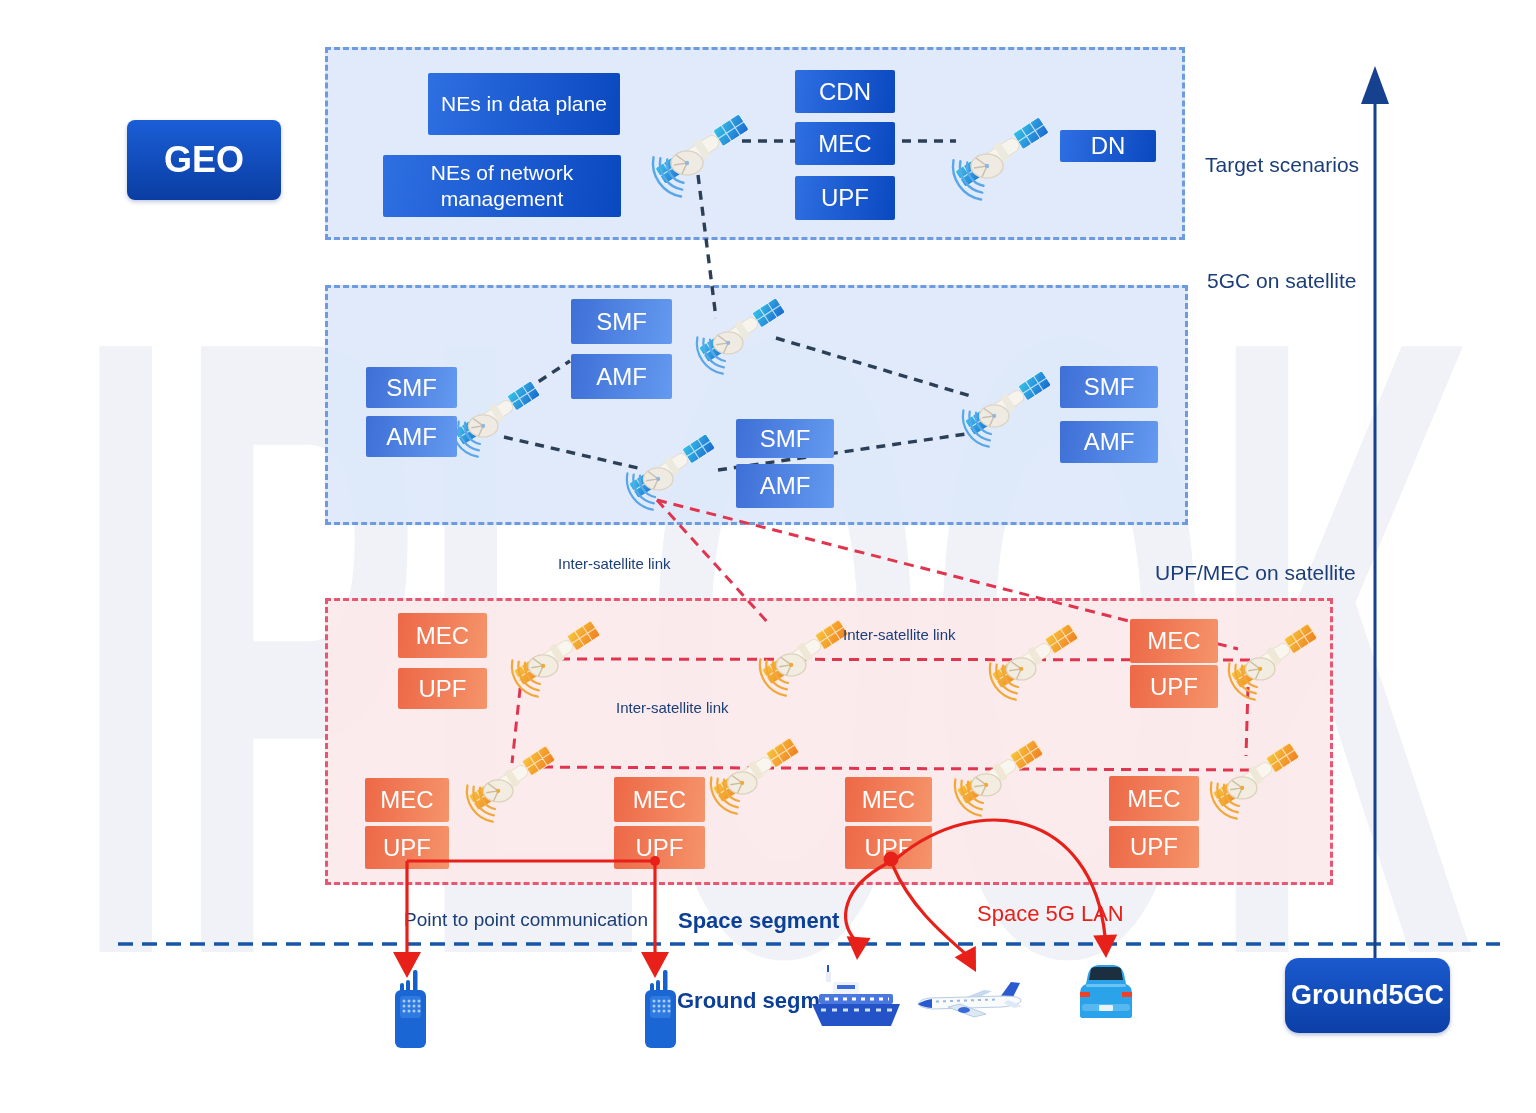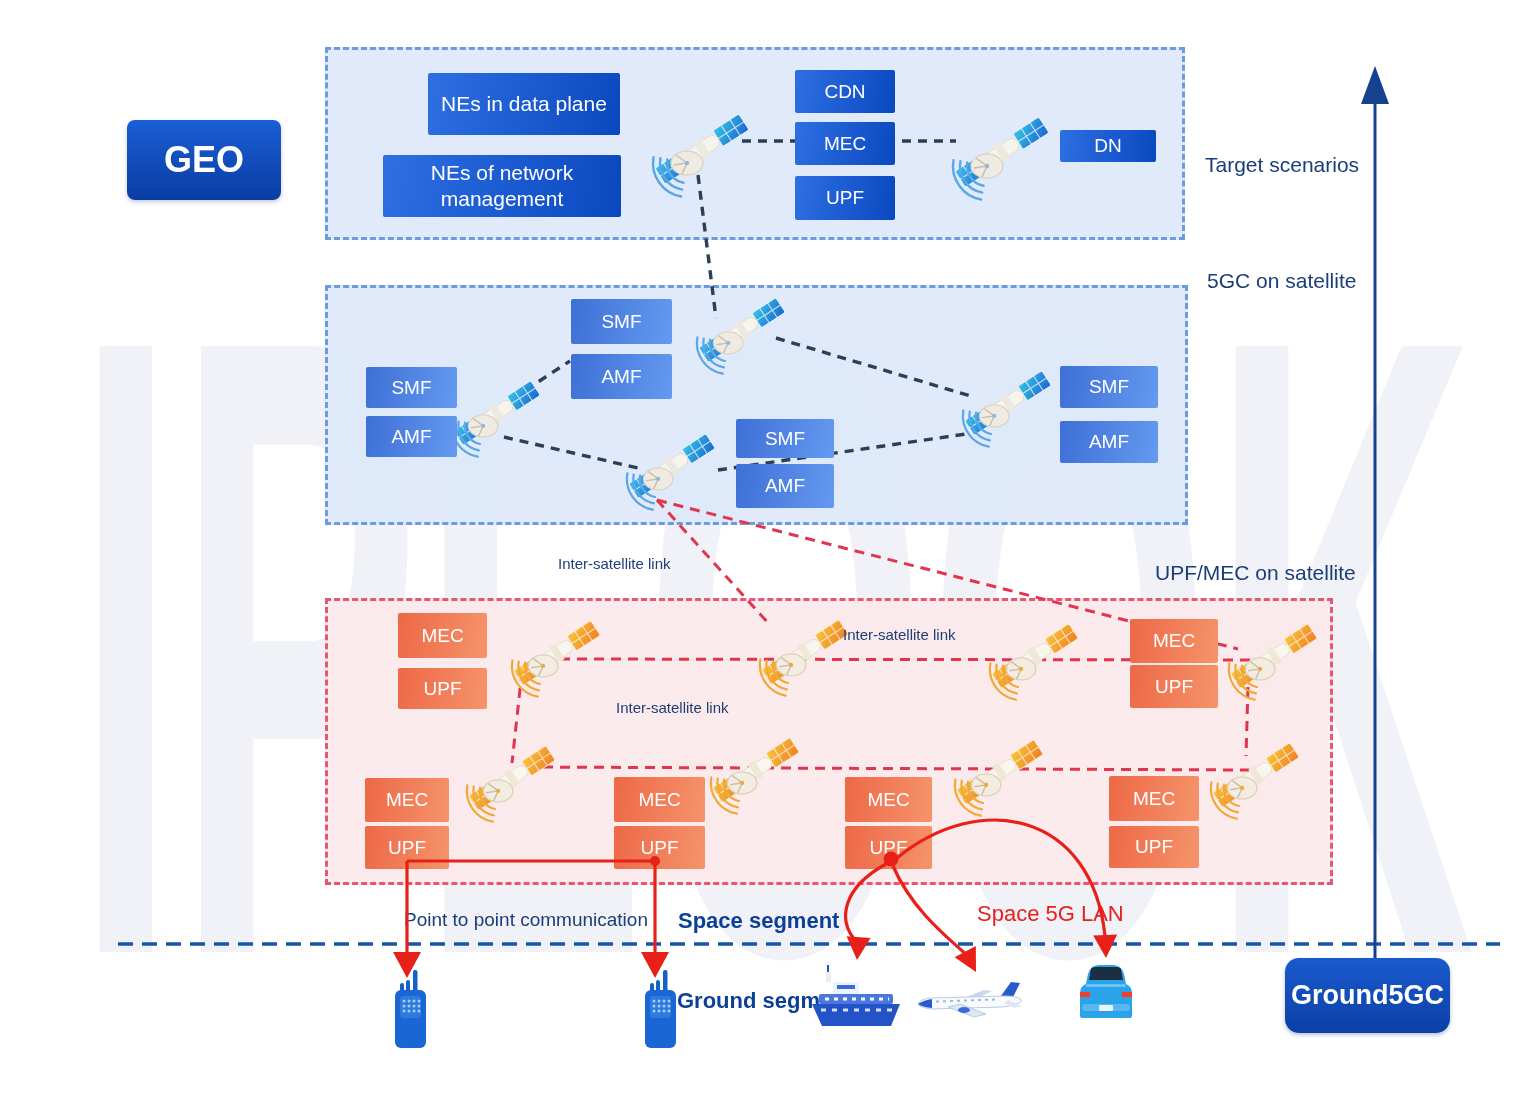--- a/index.html
+++ b/index.html
@@ -11,21 +11,21 @@
   .band.blue{background:rgba(219,231,249,0.87);border:3px dashed #6d9be2;}
   .band.pink{background:rgba(252,233,234,0.9);border:3px dashed #e75672;}
   
   .pill{position:absolute;display:flex;align-items:center;justify-content:center;
         color:#fff;font-weight:bold;font-size:36px;border-radius:8px;
         box-shadow:0 2px 4px rgba(10,40,110,.25);}
   .pill.blue{background:linear-gradient(180deg,#1a5ed6,#0a3da2);}
   .pill.coral{background:linear-gradient(180deg,#f58f6d,#ee6242);}
   
   .bx{position:absolute;display:flex;align-items:center;justify-content:center;
-      color:#ffffff;font-size:19px;border-radius:2px;text-align:center;line-height:1.25;}
+      color:#ffffff;font-size:24px;border-radius:2px;text-align:center;line-height:1.25;}
   .bx.dark{background:linear-gradient(100deg,#2e6fe2,#0a48c0);}
   .bx.mid{background:linear-gradient(100deg,#3e6fd6,#649af0);}
   .bx.orange{background:linear-gradient(100deg,#ed6847,#f5946a);}
   .bx.small-text{font-size:21px;}
   
   .note{position:absolute;color:#1c3e78;font-size:21px;white-space:nowrap;}
   .note.isl{font-size:15px;}
   .note.p2p{font-size:19px;}
   .note.seg{color:#0c3f96;font-size:22px;font-weight:bold;}
   .note.red{color:#e8201a;font-size:22px;}

